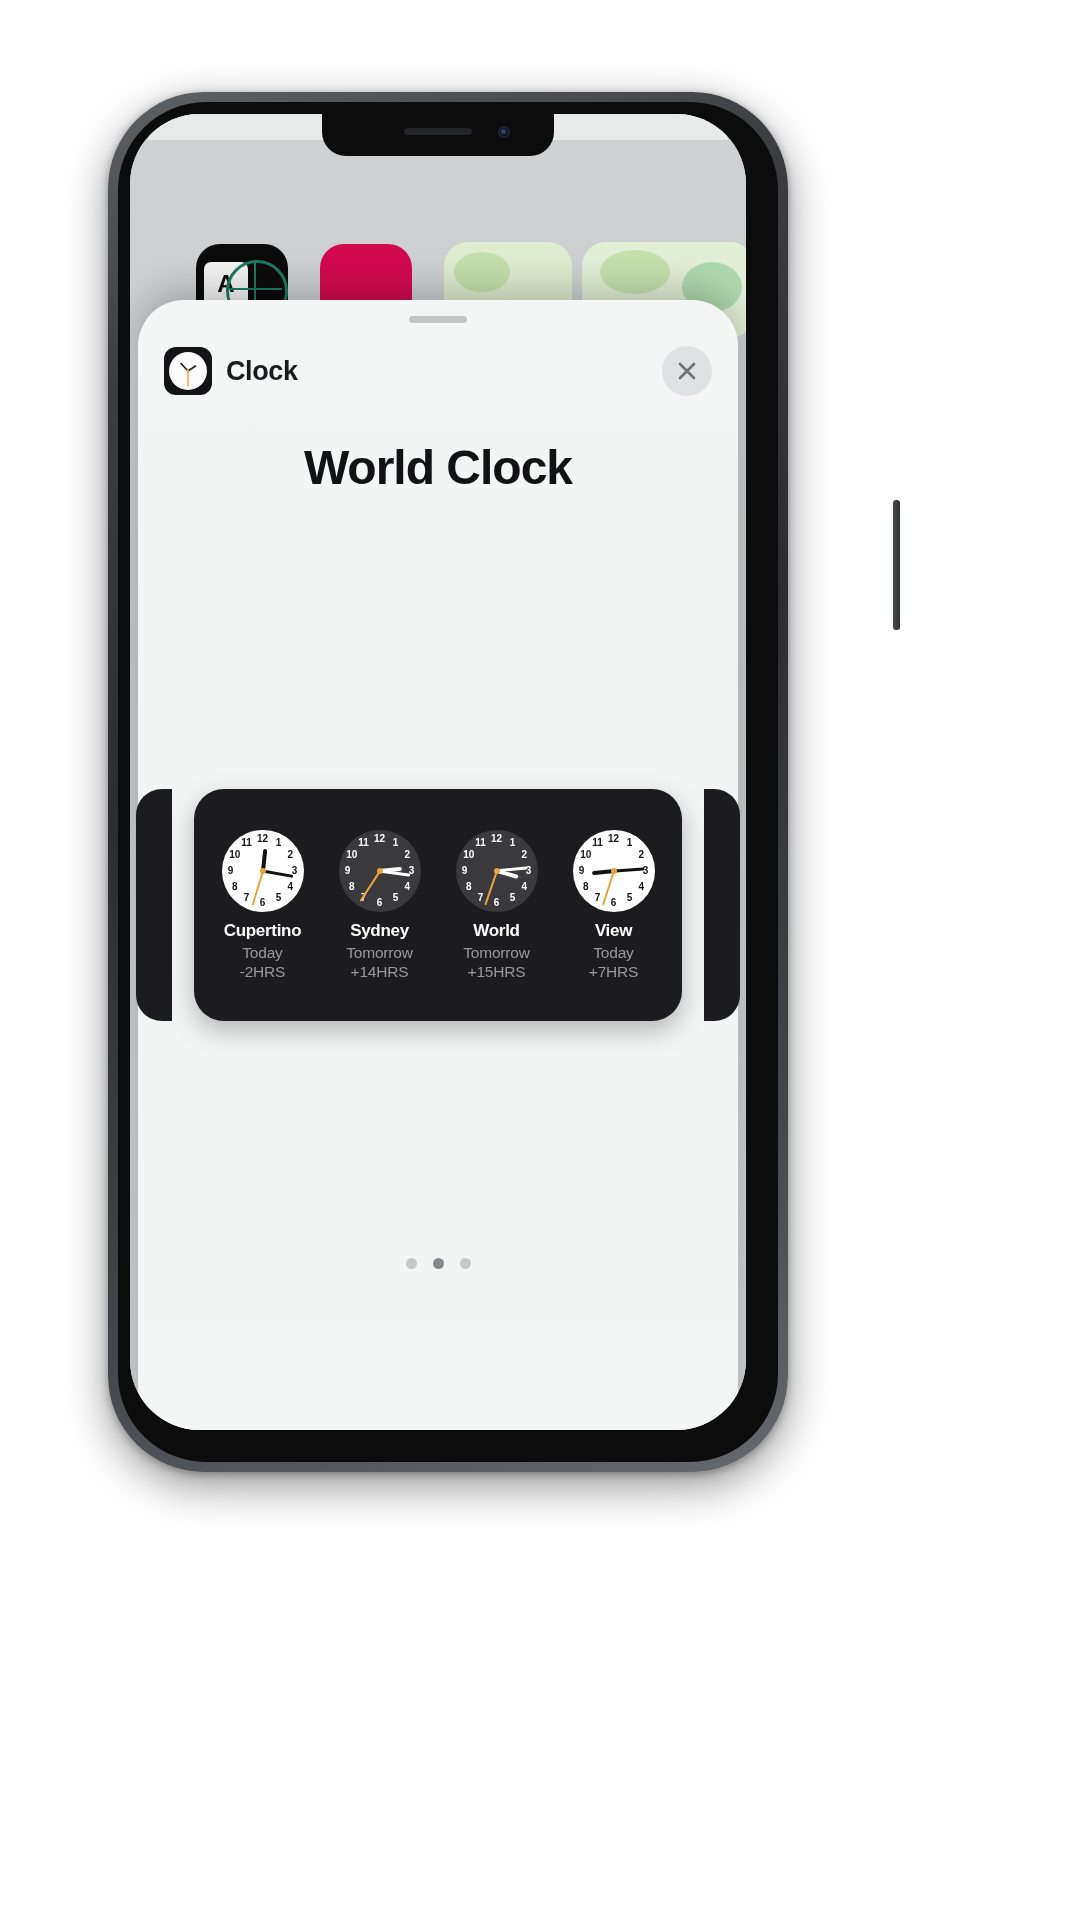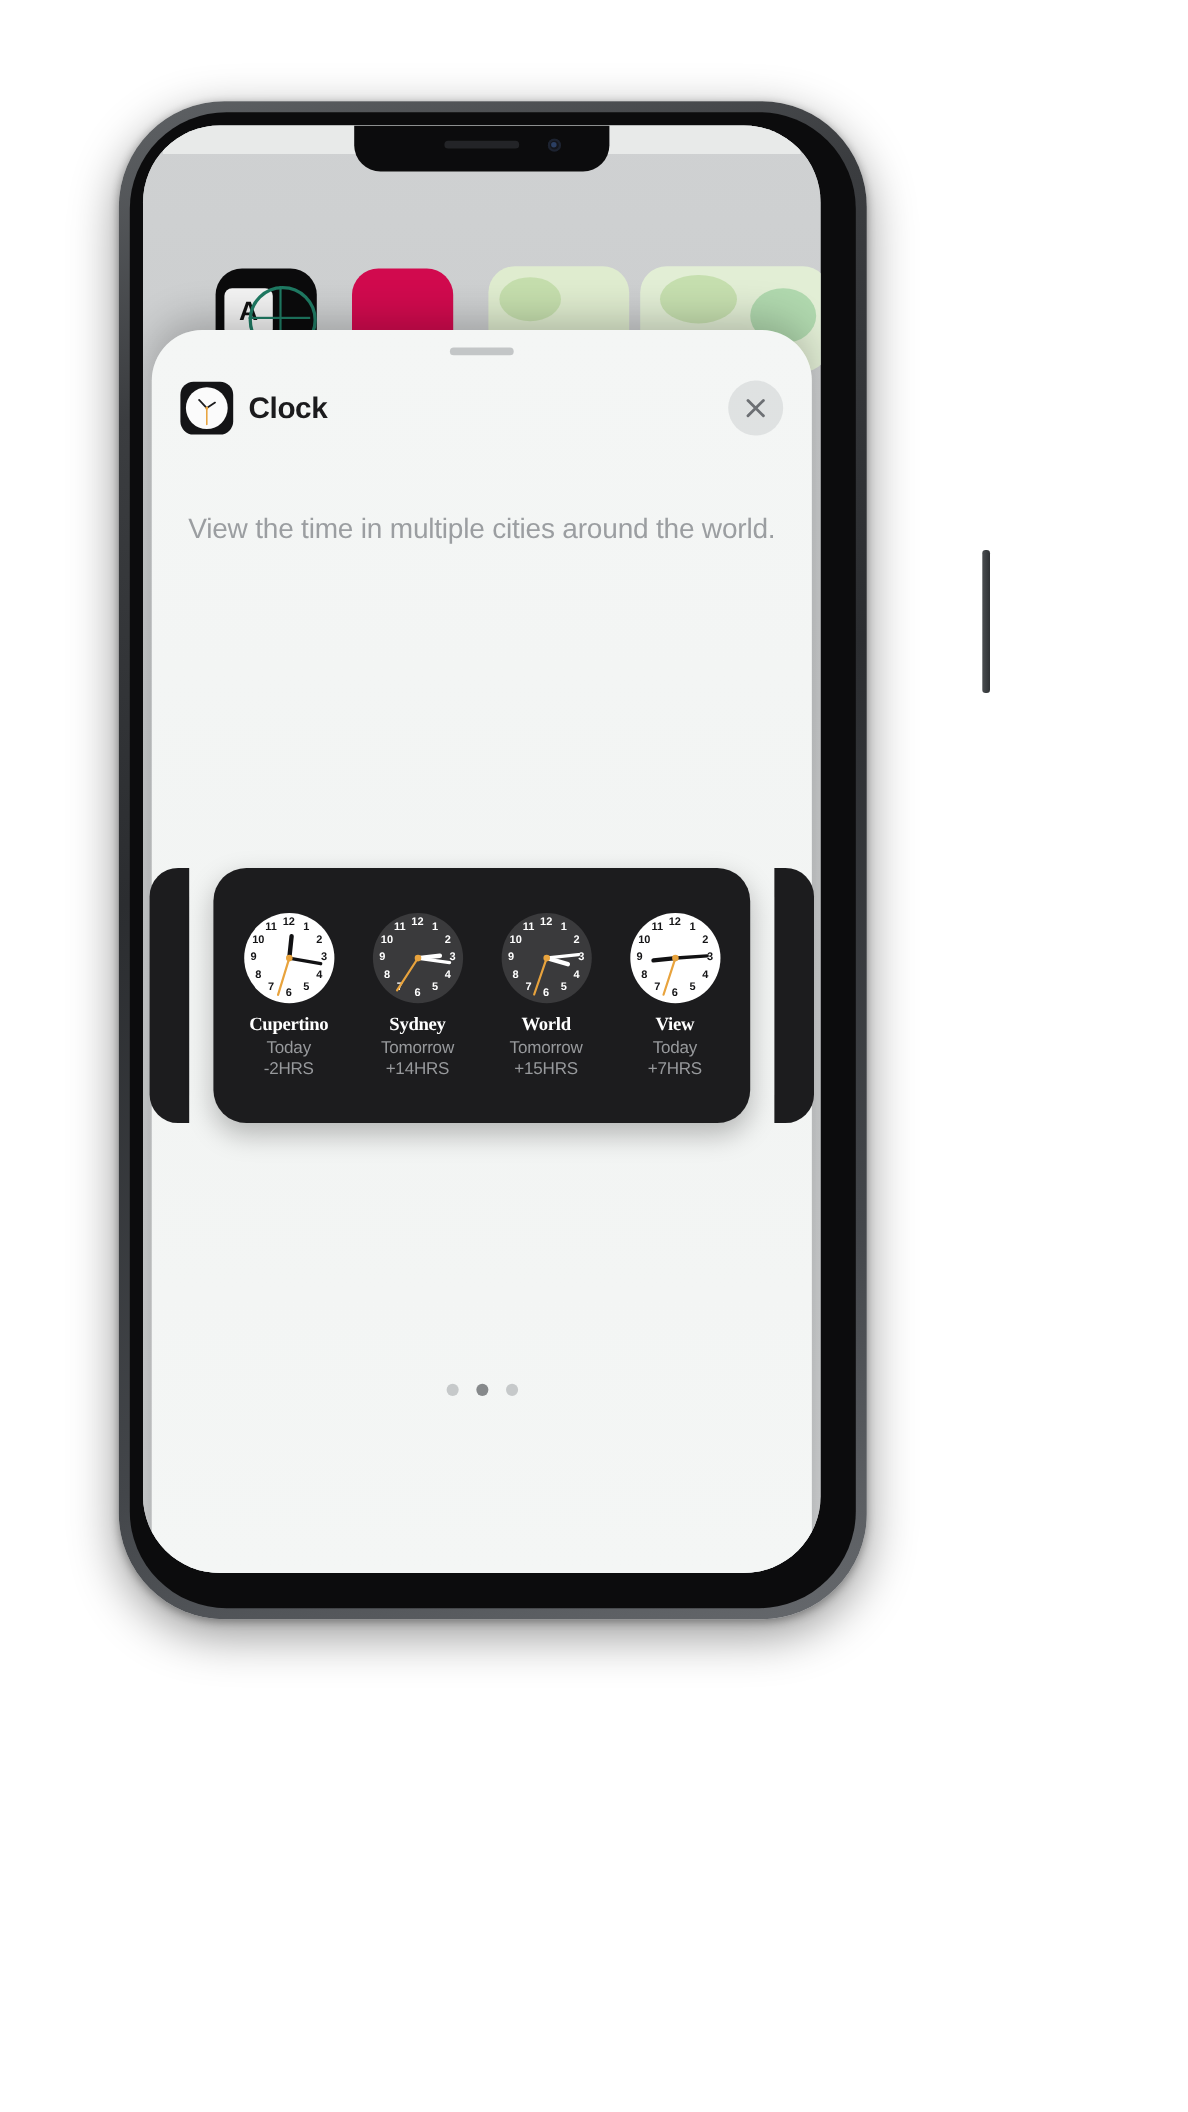--- a/index.html
+++ b/index.html
@@ -166,21 +166,21 @@
   }
   .clock-dial.day .num{color:#141416;}
   .clock-dial.night .num{color:#ffffff;}
   .hand{position:absolute;left:50%;top:50%;transform-origin:50% 100%;border-radius:2px;}
   .hand.hour{width:4px;height:22px;margin-left:-2px;margin-top:-22px;}
   .hand.minute{width:3px;height:31px;margin-left:-1.5px;margin-top:-31px;}
   .hand.second{width:2px;height:36px;margin-left:-1px;margin-top:-36px;background:#e8a33d;}
   .day .hand.hour,.day .hand.minute{background:#111113;}
   .night .hand.hour,.night .hand.minute{background:#ffffff;}
   .pin{position:absolute;left:50%;top:50%;width:6px;height:6px;margin:-3px 0 0 -3px;border-radius:50%;background:#e8a33d;}
-  .city-name{margin-top:9px;font-size:17px;font-weight:700;color:#fff;letter-spacing:-.3px;font-family:Liberation Serif, serif;}
+  .city-name{margin-top:9px;font-size:17px;font-weight:700;color:#fff;letter-spacing:-.3px;}
   .city-day{margin-top:3px;font-size:15.5px;color:#97999c;letter-spacing:-.2px;}
   .city-offset{margin-top:1px;font-size:15.5px;color:#97999c;letter-spacing:-.2px;}
 
   
   #page-dots{
     position:absolute;left:0;right:0;top:958px;
     display:flex;align-items:center;justify-content:center;gap:16px;
   }
   .dot{width:11px;height:11px;border-radius:50%;background:#c6c9ca;}
   .dot.active{background:#86898b;}
@@ -258,21 +258,21 @@
         </div>
 
         <div id="close-button">
           <svg width="24" height="24" viewBox="0 0 24 24">
             <path d="M5 5 L19 19 M19 5 L5 19" stroke="#6d7074" stroke-width="2.6" stroke-linecap="round"></path>
           </svg>
         </div>
       </div>
 
       <div id="title-block">
-        <p id="widget-subtitle">View the time in multiple cities around the world.</p>
+        <h1 id="widget-title">World Clock</h1>
       </div>
 
       <div id="carousel">
         <div class="peek-card" id="peek-left"></div>
         <div id="widget-preview">
             <div class="city">
               <div class="clock-dial day">
                 <span class="num" style="left: 41px; top: 9px;">12</span>
                 <span class="num" style="left: 57px; top: 13.2872px;">1</span>
                 <span class="num" style="left: 68.7128px; top: 25px;">2</span>

